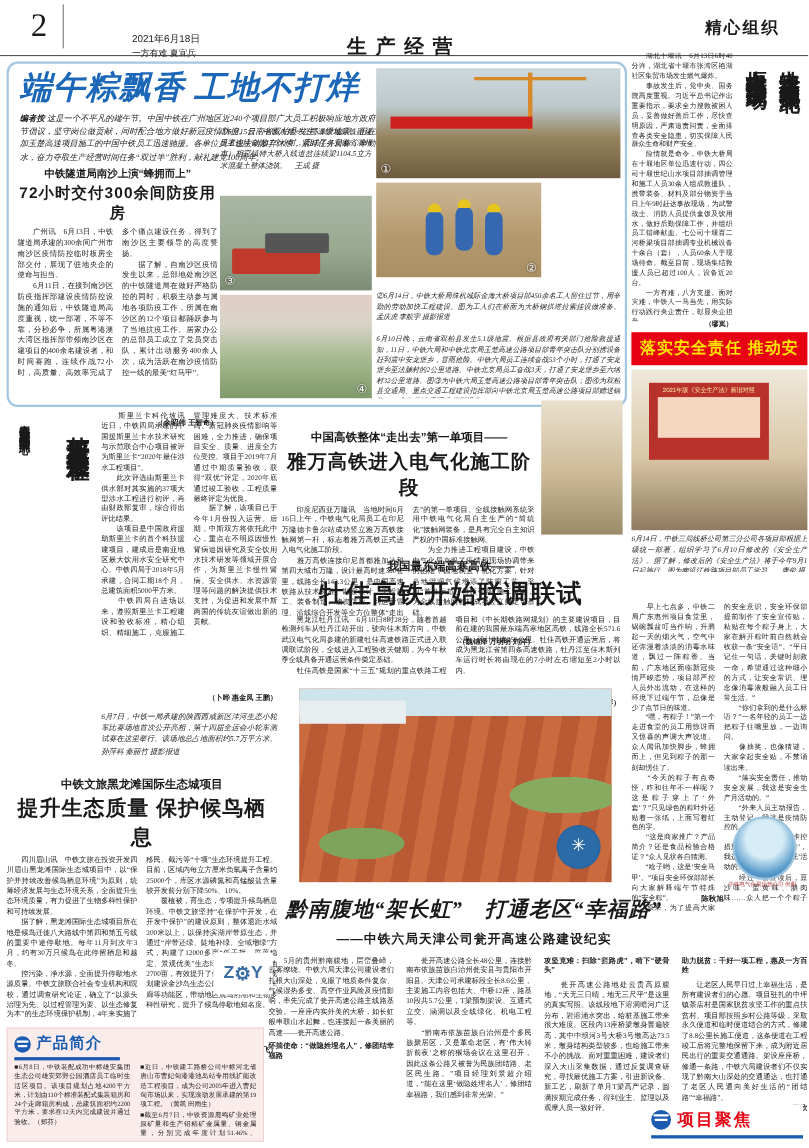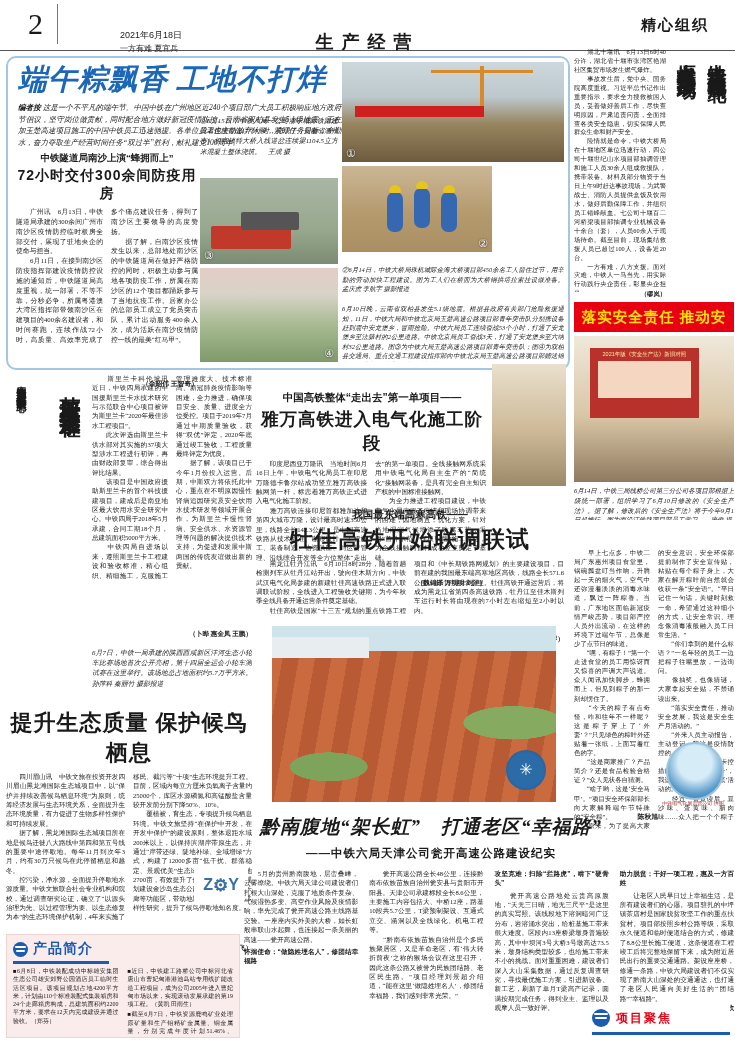--- a/index.html
+++ b/index.html
@@ -63,21 +63,21 @@
   #infobox{position:absolute;left:6px;top:934px;width:234px;height:104px;background:#fbecec;border:1px solid #f0d4d4;padding:5px 6px;box-sizing:border-box;}
   #infobox .ib-head{display:flex;align-items:center;gap:5px;border-bottom:3px solid #1b5cb0;padding-bottom:3px;width:96px;}
   #infobox .ib-title{color:#1b5cb0;font-weight:bold;font-size:14px;font-family:"Liberation Sans",sans-serif;letter-spacing:1px;}
   .globe{width:15px;height:15px;border-radius:50%;background:#1b5cb0;position:relative;flex:none;}
   .globe:before{content:"";position:absolute;left:2px;right:2px;top:4px;height:2px;background:#fff;border-radius:2px;}
   .globe:after{content:"";position:absolute;left:3px;right:3px;top:8px;height:2px;background:#fff;border-radius:2px;}
   #ib-items{column-count:2;column-gap:9px;font-size:6px;line-height:1.38;margin-top:3px;height:72px;overflow:hidden;}
   #ib-items p{margin:0 0 2px;}
   
   #pfocus{position:absolute;left:592px;top:1004px;width:138px;height:28px;background:#fff;display:flex;align-items:center;gap:6px;border-bottom:3px solid #1b5cb0;}
-  #pfocus .pf-t{color:#e60012;font-weight:bold;font-size:12px;font-family:"Liberation Sans",sans-serif;letter-spacing:2px;}
+  #pfocus .pf-t{color:#e60012;font-weight:bold;font-size:15px;font-family:"Liberation Sans",sans-serif;letter-spacing:2px;}
   
   #gear{position:absolute;left:194px;top:866px;width:54px;height:38px;background:#fff;display:flex;align-items:center;justify-content:center;color:#3a6ea5;font-family:"Liberation Sans",sans-serif;font-weight:bold;}
   #gear .g{font-size:17px;}
   .fsub{font-weight:bold;font-family:"Liberation Sans",sans-serif;}
   p{margin:0;}
 </style>
 </head>
 <body>
 
 <div id="page">
@@ -179,21 +179,22 @@
   <div class="abs cols2 just body-t" style="left:92px;top:374px;width:160px;height:254px;font-size:6.6px;line-height:1.42;">　　斯里兰卡科伦坡讯　近日，中铁四局承建的中国援斯里兰卡水技术研究与示范联合中心项目被评为斯里兰卡“2020年最佳涉水工程项目”。
 　　此次评选由斯里兰卡供水部对其实施的37项大型涉水工程进行初评，再由财政部复审，综合得出评比结果。
 　　该项目是中国政府援助斯里兰卡的首个科技援建项目，建成后是南亚地区最大饮用水安全研究中心。中铁四局于2018年5月承建，合同工期18个月，总建筑面积5000平方米。
 　　中铁四局自进场以来，遵照斯里兰卡工程建设和验收标准，精心组织、精细施工，克服施工管理难度大、技术标准高、新冠肺炎疫情影响等困难，全力推进，确保项目安全、质量、进度全方位受控。项目于2019年7月通过中期质量验收，获得“双优”评定，2020年底通过竣工验收，工程质量最终评定为优良。
 　　据了解，该项目已于今年1月份投入运营。后期，中斯双方将依托此中心，重点在不明原因慢性肾病追因研究及安全饮用水技术研发等领域开展合作，为斯里兰卡慢性肾病、安全供水、水资源管理等问题的解决提供技术支持，为促进和发展中斯两国的传统友谊做出新的贡献。</div>
   <div class="abs byline" style="left:168px;top:630px;width:84px;font-size:6.6px;">（卜晔 惠金凤 王鹏）</div>
 
   <div class="abs kai just" style="left:92px;top:648px;width:160px;height:52px;font-size:6.8px;line-height:1.5;overflow:hidden;">6月7日，中铁一局承建的陕西西咸新区沣河生态小轮车比赛场地首次公开亮相，第十四届全运会小轮车测试赛在这里举行。该场地总占地面积约5.7万平方米。　孙萍科 秦丽竹 摄影报道</div>
 
   <div class="abs" style="left:6px;top:706px;width:246px;">
-    <div class="htitle" style="font-size:22px;margin-top:2px;">提升生态质量 保护候鸟栖息</div>
+    <div class="kick" style="font-size:10.5px;">中铁文旅黑龙滩国际生态城项目</div>
+    <div class="htitle" style="font-size:19px;margin-top:2px;">提升生态质量 保护候鸟栖息</div>
     <div class="cols2 just body-t" style="margin-top:4px;height:172px;font-size:6.6px;line-height:1.42;">　　四川眉山讯　中铁文旅在投资开发四川眉山黑龙滩国际生态城项目中，以“保护并持续改善候鸟栖息环境”为原则，统筹经济发展与生态环境关系，全面提升生态环境质量，有力促进了生物多样性保护和可持续发展。
 　　据了解，黑龙滩国际生态城项目所在地是候鸟迁徙八大路线中第四和第五号线的重要中途停歇地。每年11月到次年3月，约有30万只候鸟在此停留栖息和越冬。
 　　控污染，净水源，全面提升停歇地水源质量。中铁文旅联合社会专业机构和院校，通过调查研究论证，确立了“以源头治理为先、以过程管理为要、以生态修复为本”的生态环境保护机制，4年来实施了移民、截污等“十项”生态环境提升工程。目前，区域内每立方厘米负氧离子含量约25000个，库区水源磷氮和高锰酸盐含量较开发前分别下降50%、10%。
 　　覆植被，育生态，专项提升候鸟栖息环境。中铁文旅坚持“在保护中开发，在开发中保护”的建设原则，整体退距水域200米以上，以保持滨湖岸带原生态，并通过“岸带还绿、陡地补绿、全域增绿”方式，构建了12000多亩“低干扰、群落稳定、景观优美”生态绿带，累计新增湿地2700亩，有效提升了候鸟停歇地质量。规划建设金沙岛生态公园、观鸟屋、观鸟长廊等功能区，带动地区观鸟热潮和生物多样性研究，提升了候鸟停歇地知名度。</div>
     <div class="byline" style="font-size:6.6px;">（李想 王国飞）</div>
   </div>
   <div id="gear">
     <span>Z</span>
     <span class="g">⚙</span>
     <span>Y</span>

